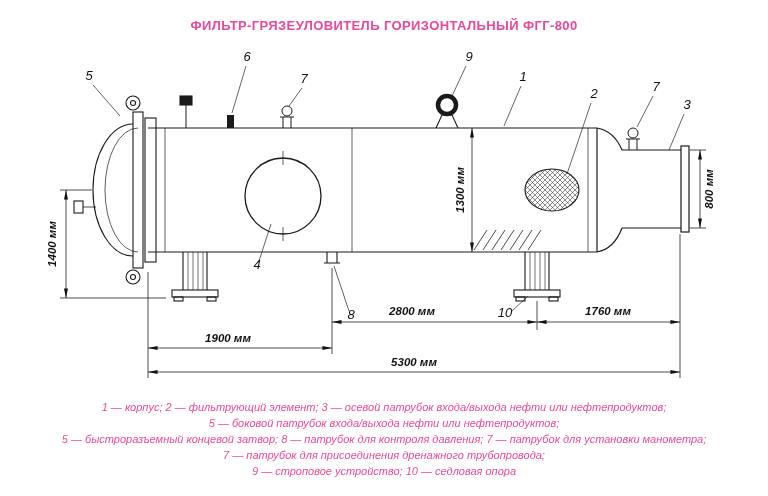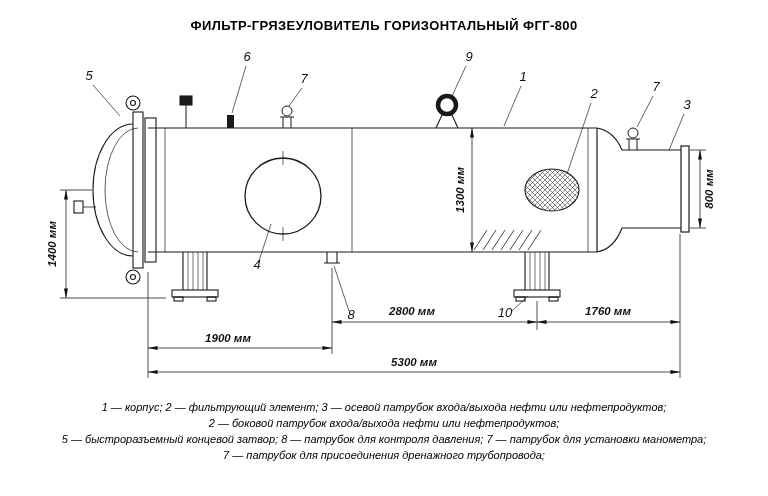--- a/index.html
+++ b/index.html
@@ -1,17 +1,17 @@
 <!DOCTYPE html>
 <html><head>
 <meta charset="utf-8">
 <style>
   html,body{margin:0;padding:0;background:#fff;}
   .page{position:relative;width:768px;height:496px;background:#ffffff;overflow:hidden;
-        font-family:"Liberation Sans",sans-serif;color:#000000;}
+        font-family:"Liberation Sans",sans-serif;color:#ec4899;}
   .title{position:absolute;top:18px;left:0;width:768px;text-align:center;
          font-size:13px;font-weight:bold;letter-spacing:.4px;}
   .drawing{position:absolute;top:0;left:0;}
   .legend{position:absolute;top:399px;left:0;width:768px;text-align:center;
           font-style:italic;font-size:11px;line-height:16px;}
   .legend div{white-space:nowrap;}
   svg text{font-family:"Liberation Sans",sans-serif;fill:#111;}
   .dim{font-size:11.5px;font-weight:bold;font-style:italic;}
   .callout{font-size:13px;font-style:italic;}
 </style>
@@ -155,18 +155,19 @@
     <text class="callout" x="594" y="98" text-anchor="middle">2</text>
     <text class="callout" x="656" y="91" text-anchor="middle">7</text>
     <text class="callout" x="687" y="109" text-anchor="middle">3</text>
     <text class="callout" x="257" y="269" text-anchor="middle">4</text>
     <text class="callout" x="351" y="319" text-anchor="middle">8</text>
     <text class="callout" x="505" y="317" text-anchor="middle">10</text>
   </svg>
 
   <div class="legend">
     <div>1 — корпус; 2 — фильтрующий элемент; 3 — осевой патрубок входа/выхода нефти или нефтепродуктов;</div>
-    <div>2 — боковой патрубок входа/выхода нефти или нефтепродуктов;</div>
+    <div>5 — боковой патрубок входа/выхода нефти или нефтепродуктов;</div>
     <div>5 — быстроразъемный концевой затвор; 8 — патрубок для контроля давления; 7 — патрубок для установки манометра;</div>
     <div>7 — патрубок для присоединения дренажного трубопровода;</div>
+    <div>9 — строповое устройство; 10 — седловая опора</div>
   </div>
 
 </div>
 
 </body></html>

